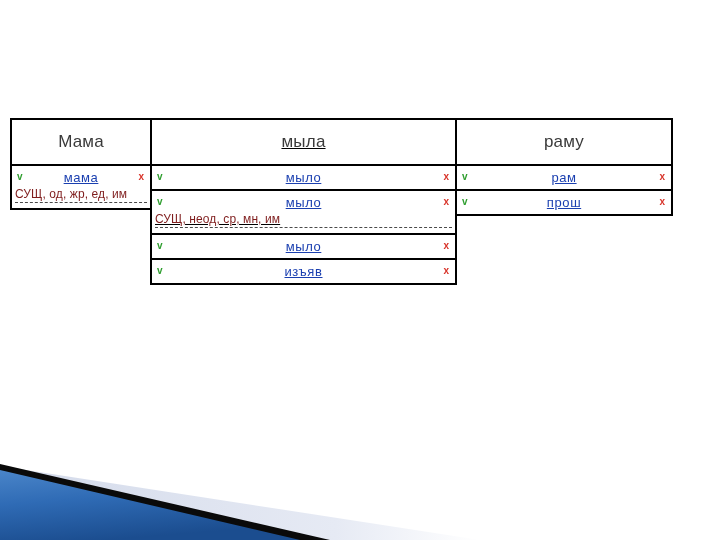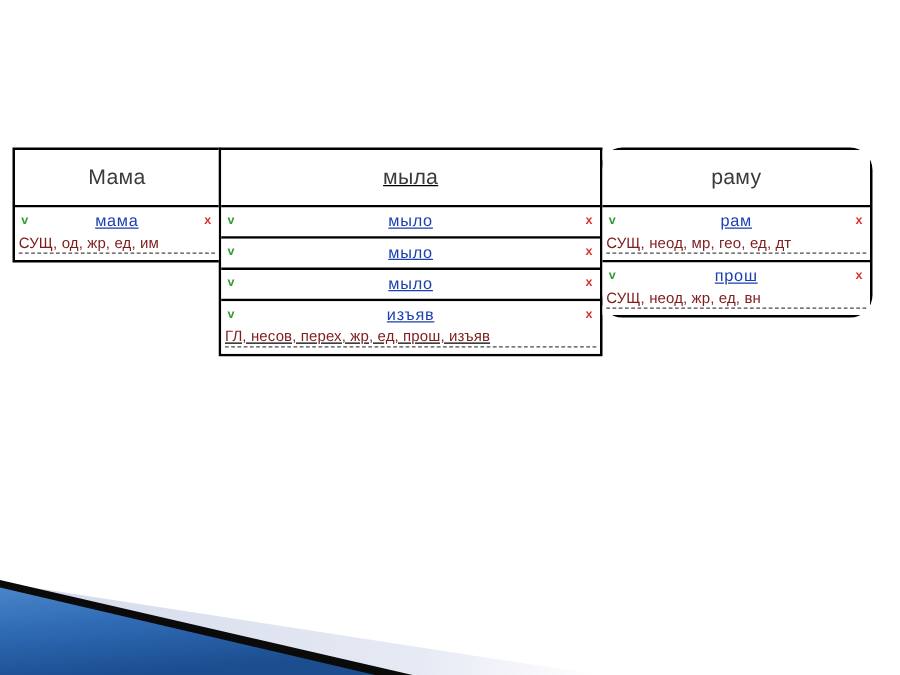--- a/index.html
+++ b/index.html
@@ -33,23 +33,23 @@
     width: 690px;
     display: flex;
     align-items: flex-start;
   }
 
   .col {
     box-sizing: border-box;
     border: 2px solid #000000;
     background: #ffffff;
   }
-  .col.col-1 { width: 167px; }
+  .col.col-1 { width: 142px; }
   .col.col-2 { width: 307px; border-left-width: 2px; margin-left: -2px; text-decoration: underline; }
-  .col.col-3 { width: 218px; border-left-width: 2px; margin-left: -2px; border-radius: 18px; }
+  .col.col-3 { width: 218px; border-left-width: 2px; margin-left: -2px; }
 
   .col-header {
     box-sizing: border-box;
     height: 46px;
     border-bottom: 2px solid #000000;
     display: flex;
     align-items: center;
     justify-content: center;
     background: #ffffff;
   }
@@ -165,66 +165,60 @@
           <span class="mark-x">x</span>
         </div>
       </div>
 
       <div class="entry">
         <div class="entry-top">
           <span class="mark-v">v</span>
           <span class="lemma">мыло</span>
           <span class="mark-x">x</span>
         </div>
+        <div class="tags-wrap">
+          <span class="tags">СУЩ, неод, ср, мн, им</span>
+        </div>
       </div>
 
       <div class="entry">
         <div class="entry-top">
           <span class="mark-v">v</span>
           <span class="lemma">мыло</span>
           <span class="mark-x">x</span>
         </div>
       </div>
 
       <div class="entry last">
         <div class="entry-top">
           <span class="mark-v">v</span>
           <span class="lemma">изъяв</span>
           <span class="mark-x">x</span>
-        </div>
-        <div class="tags-wrap">
-          <span class="tags">ГЛ, несов, перех, жр, ед, прош, изъяв</span>
         </div>
       </div>
     </div>
 
     <div class="col col-3">
       <div class="col-header">
         <span class="hdr-text">раму</span>
       </div>
 
       <div class="entry">
         <div class="entry-top">
           <span class="mark-v">v</span>
           <span class="lemma">рам</span>
           <span class="mark-x">x</span>
         </div>
-        <div class="tags-wrap">
-          <span class="tags">СУЩ, неод, мр, гео, ед, дт</span>
-        </div>
       </div>
 
       <div class="entry last">
         <div class="entry-top">
           <span class="mark-v">v</span>
           <span class="lemma">прош</span>
           <span class="mark-x">x</span>
-        </div>
-        <div class="tags-wrap">
-          <span class="tags">СУЩ, неод, жр, ед, вн</span>
         </div>
       </div>
     </div>
 
   </div>
 
   <svg id="decor" viewBox="0 0 500 110" preserveAspectRatio="none">
     <defs>
       <linearGradient id="blueGrad" x1="0" y1="0" x2="0.35" y2="1">
         <stop offset="0%" stop-color="#4a85c9"></stop>

